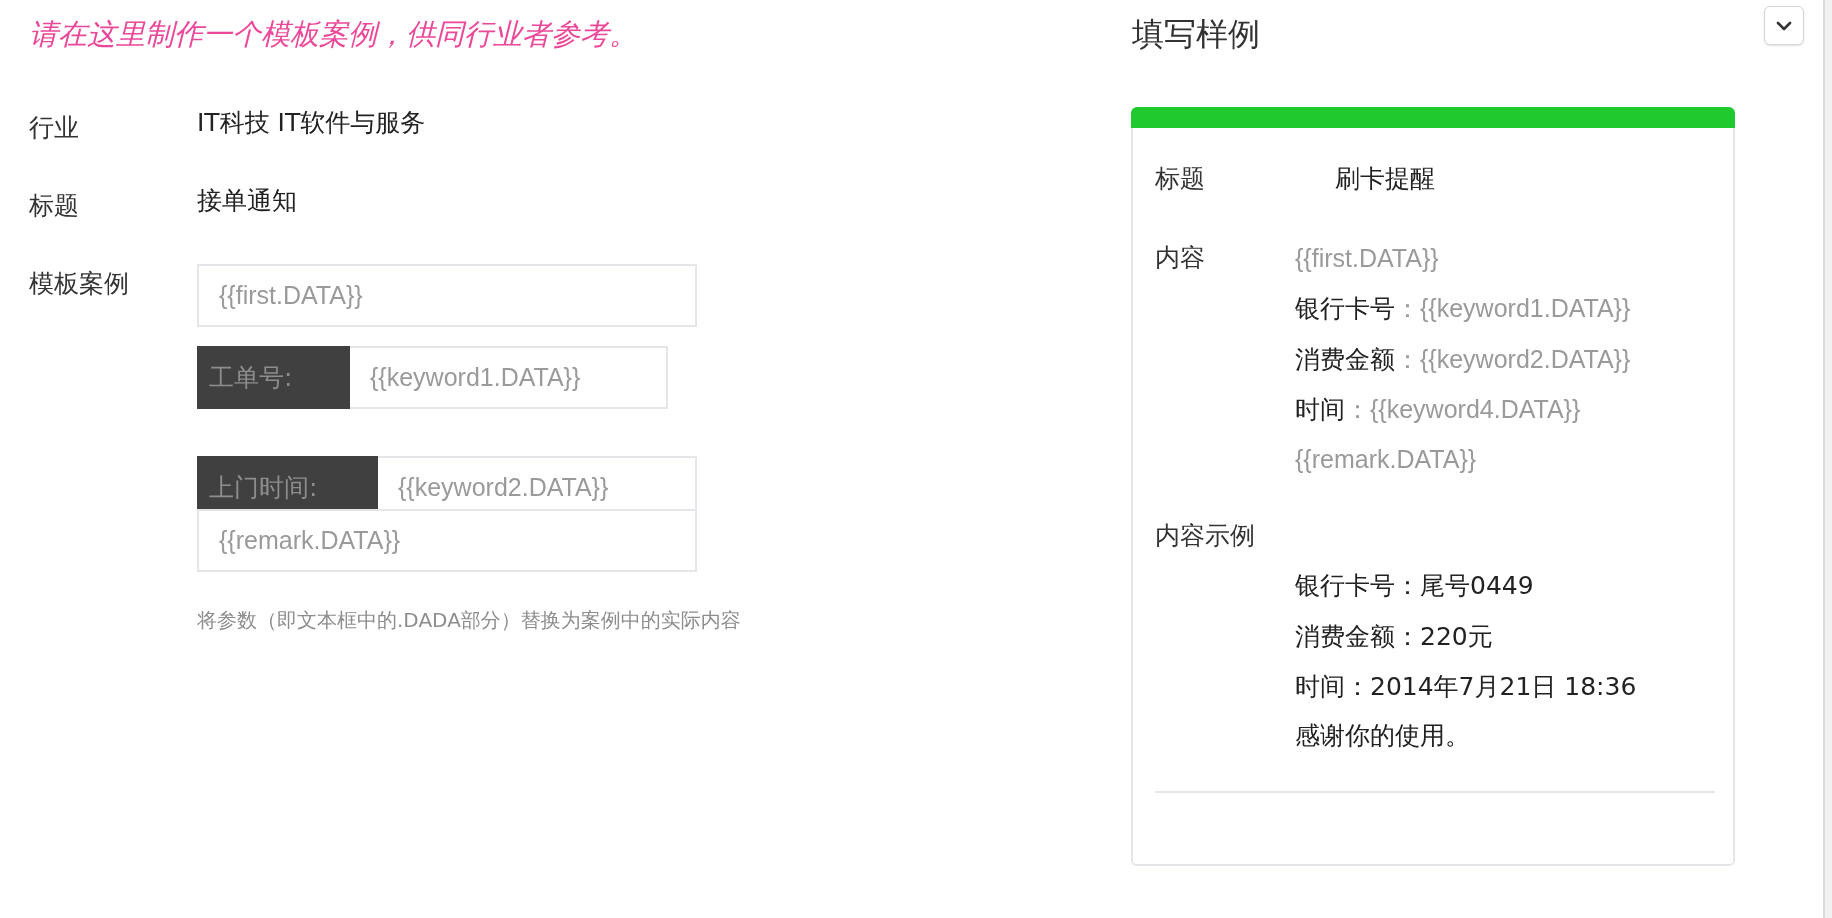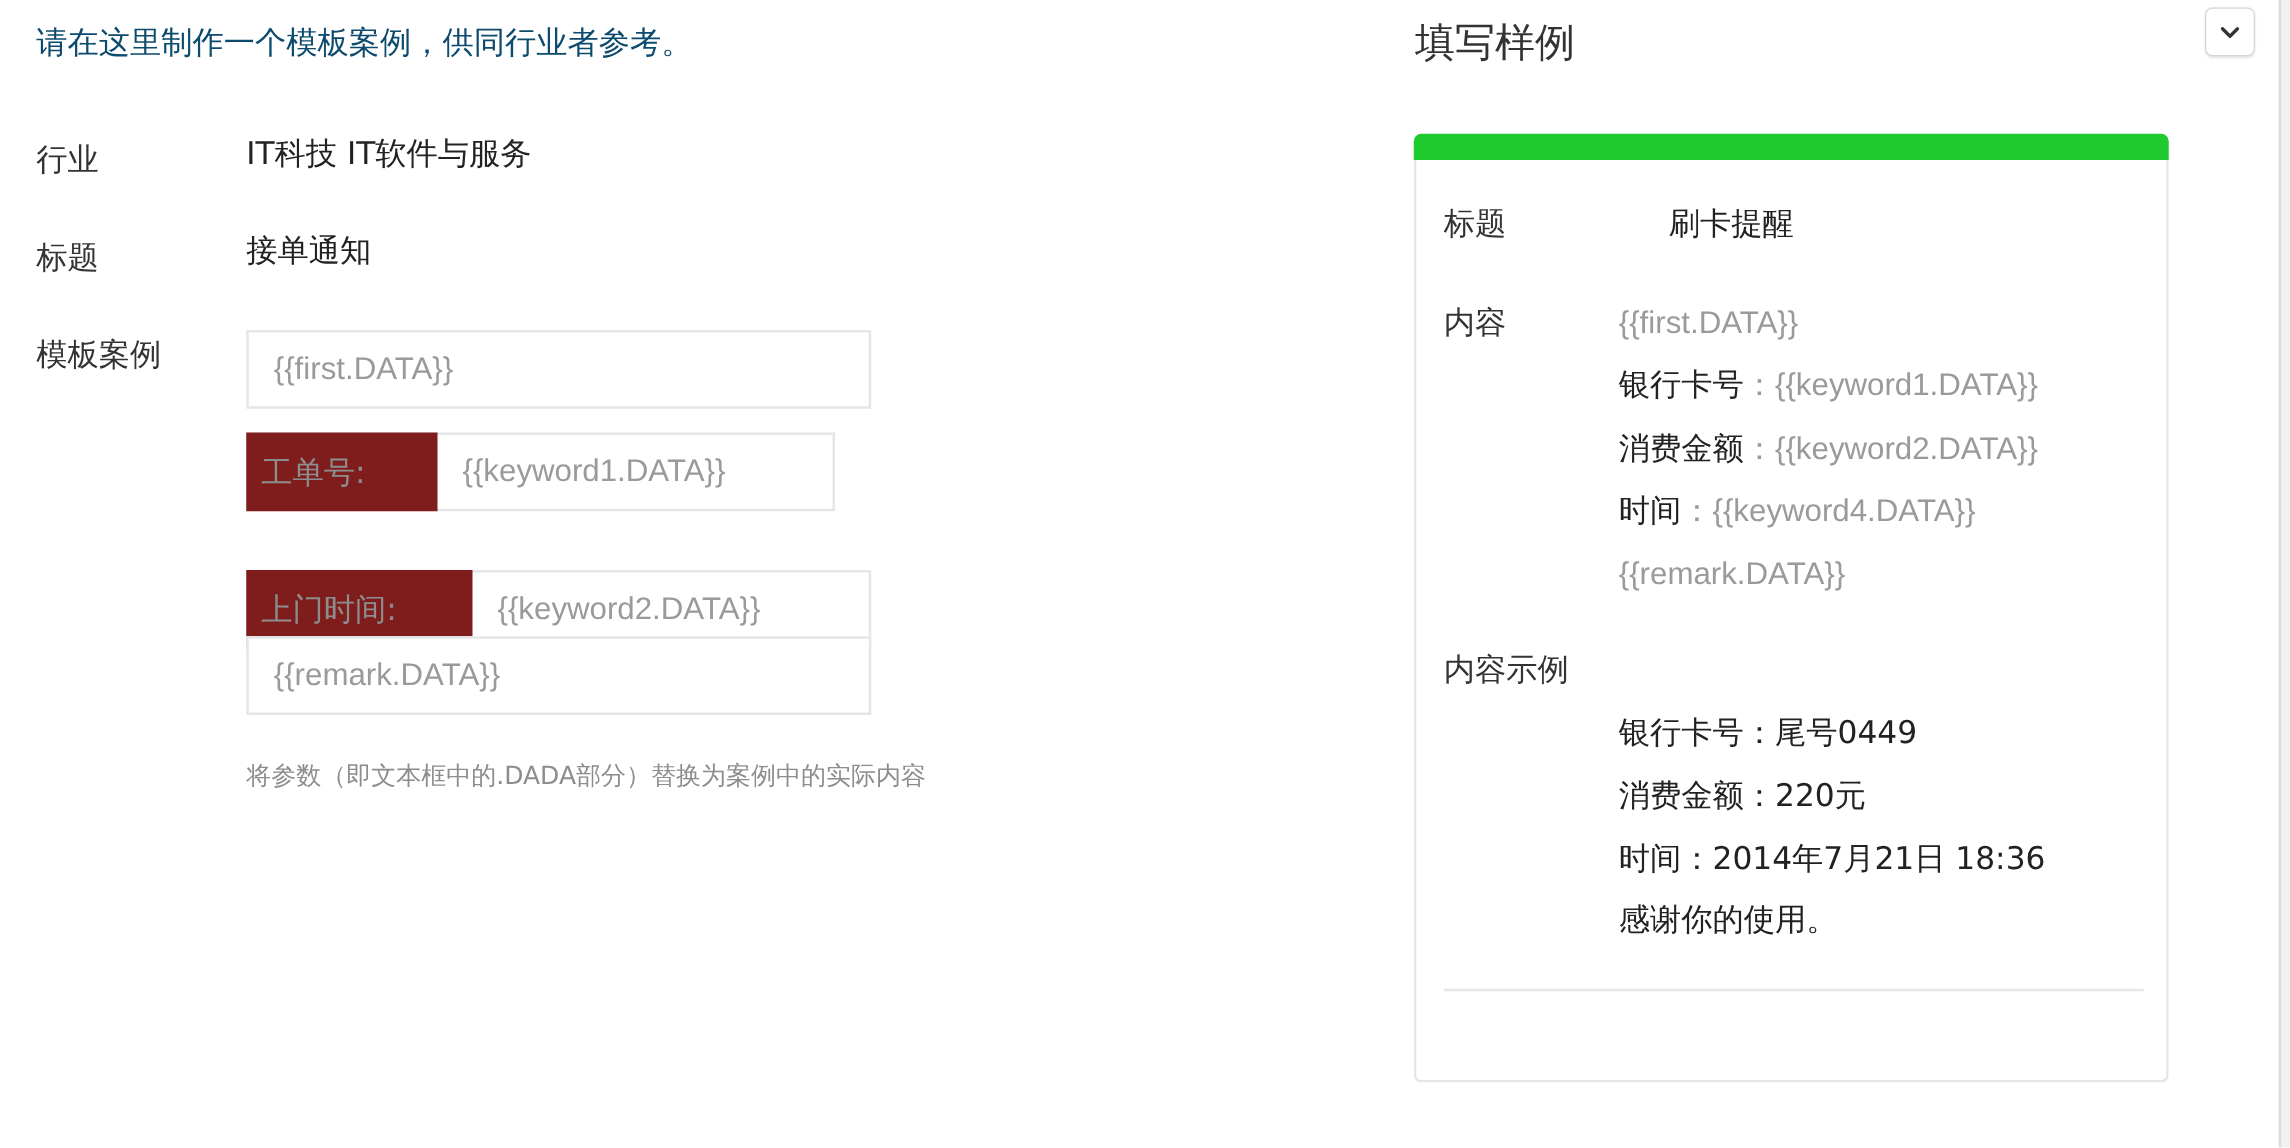--- a/index.html
+++ b/index.html
@@ -6,21 +6,21 @@
     html, body {
       width: 1832px; height: 918px; overflow: hidden;
       background: #ffffff;
       font-family: "DejaVu Sans", "Liberation Sans", sans-serif;
       color: #222222;
     }
     .page { position: relative; width: 1832px; height: 918px; }
 
     .intro {
       position: absolute; left: 29px; top: 16px;
-      font-size: 25px; line-height: 36px; color: #0c4a6e;
+      font-size: 29px; line-height: 36px; color: #ec4899; font-style: italic;
     }
     .sample-heading {
       position: absolute; left: 1132px; top: 16px;
       font-size: 32px; line-height: 36px; color: #333333;
     }
 
     .field-label {
       position: absolute; left: 29px;
       font-size: 25px; line-height: 34px; color: #333333;
     }
@@ -29,21 +29,21 @@
       font-size: 25px; line-height: 34px; color: #222222;
     }
 
     .tpl-input {
       position: absolute; left: 197px; height: 63px;
       border: 2px solid #e5e6ea; background: #ffffff;
       display: flex; align-items: stretch;
       font-size: 25px; color: #9a9a9a;
     }
     .tpl-input .prefix {
-      background: #7f1d1d; color: #8d8d8d;
+      background: #404040; color: #8d8d8d;
       display: flex; align-items: center;
       padding-left: 12px; margin: -2px 0 -2px -2px;
     }
     .tpl-input .ph {
       display: flex; align-items: center; padding-left: 20px;
       font-family: "Liberation Sans", sans-serif; color: #9a9a9a;
     }
 
     .help {
       position: absolute; left: 197px; top: 598px; width: 710px;

